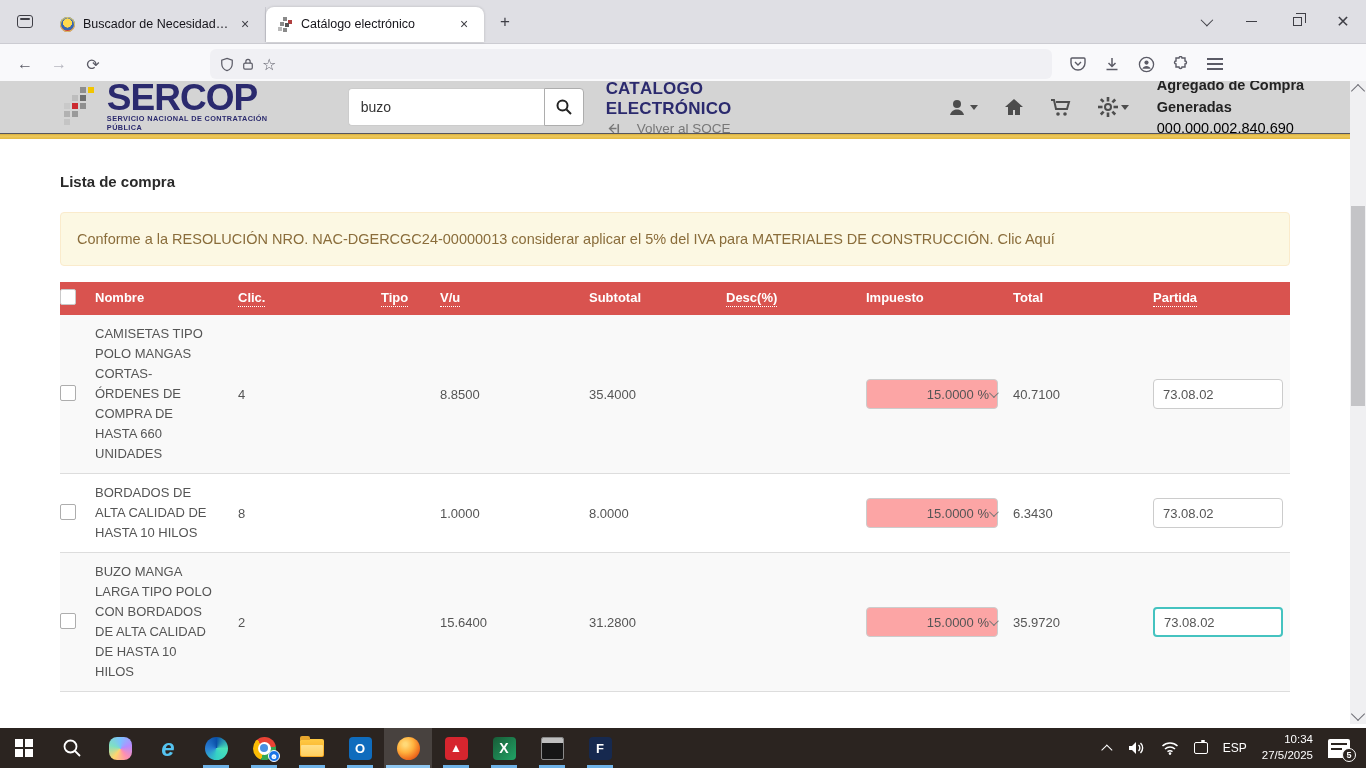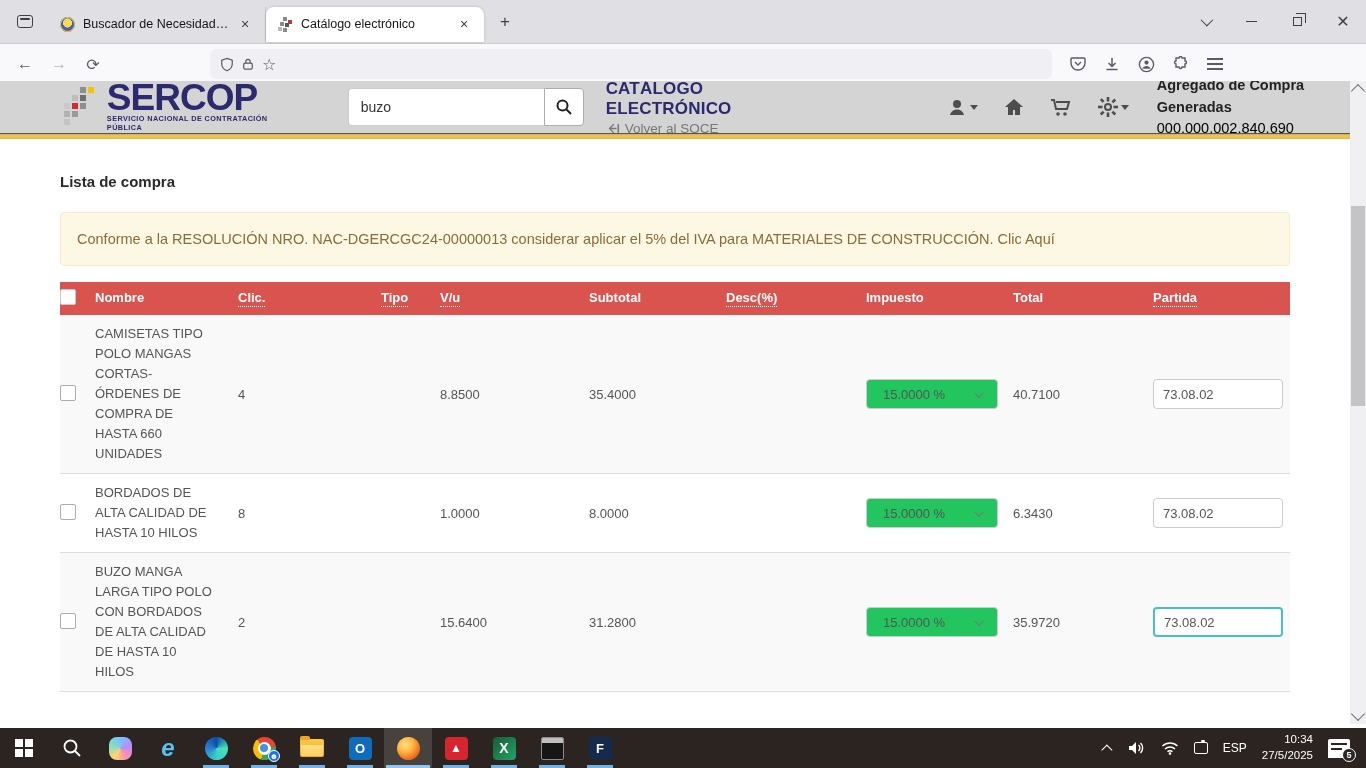--- a/index.html
+++ b/index.html
@@ -59,21 +59,21 @@
   .logo-mosaic i:nth-child(7){left:18px;top:18px;background:#8e8e8e;} .logo-mosaic i:nth-child(8){left:2px;top:26px;background:#b1b1b1;}
   .logo-mosaic i:nth-child(9){left:10px;top:26px;background:#9a9a9a;} .logo-mosaic i:nth-child(10){left:2px;top:34px;background:#c4c4c4;}
   .logo-word { color:#2b2a6e; }
   .logo-word .big { font-size:37px; font-weight:bold; letter-spacing:-1px; line-height:32px; }
   .logo-word .tag { font-size:7.3px; letter-spacing:.4px; font-weight:bold; }
   .searchwrap { display:flex; margin-left:58px; height:38px; }
   .searchwrap input { width:196px; height:38px; border:1px solid #ccc; border-right:none; border-radius:4px 0 0 4px; padding:0 12px; font-size:14px; color:#333; background:#fff; outline:none; font-family:inherit; }
   .searchbtn { width:40px; height:38px; background:#fff; border:1px solid #adadad; border-radius:0 4px 4px 0; display:flex; align-items:center; justify-content:center; }
   .cat-title { margin-left:22px; }
   .cat-title .t { color:#2b2a6e; font-size:17px; font-weight:bold; letter-spacing:.2px; }
-  .volver { display:flex; align-items:center; gap:5px; color:#777; font-size:13.5px; margin-top:2px; }
+  .volver { display:flex; align-items:center; gap:17px; color:#777; font-size:13.5px; margin-top:2px; }
   .hdr-icons { display:flex; align-items:center; gap:26px; margin-left:130px; }
   .hdr-ic { display:flex; align-items:center; color:#4d4d4d; }
   .mini-caret { width:0; height:0; border-left:4px solid transparent; border-right:4px solid transparent; border-top:5px solid #4d4d4d; margin-left:3px; }
   .orders { margin-left:28px; line-height:1.45; }
   .orders .l1 { font-size:14.5px; font-weight:bold; color:#222; }
   .orders .l2 { font-size:14.5px; color:#000000; }
 
   
   .page { padding:34px 76px 0 60px; }
   .page-title { font-size:15px; font-weight:bold; color:#2a2a2a; }
@@ -87,21 +87,21 @@
   thead th { color:#fff; font-weight:bold; vertical-align:bottom; padding-bottom:10px; }
   thead th.c-check { vertical-align:middle; padding-bottom:0; }
   .th-dotted { border-bottom:1px dotted #fff; padding-bottom:1px; }
   tbody tr { border-bottom:1px solid #ddd; }
   tbody tr.odd { background:#f9f9f9; }
   tbody td { color:#555; vertical-align:middle; padding:9px 6px 9px 0; }
   td.c-nombre, th.c-nombre { padding-right:26px; }
   td.c-nombre { line-height:20px; }
   .cb { display:inline-block; width:16px; height:16px; background:#fff; border:1px solid #adadad; border-radius:2px; }
   thead .cb { border-color:#c9c9c9; }
-  .sel { width:132px; height:30px; background:#22c55e; border:1px solid #ccc; border-radius:4px; display:flex; align-items:center; padding:0 16px; font-size:13px; color:#555; justify-content:space-between; }
+  .sel { width:132px; height:30px; background:#fca5a5; border:1px solid #ccc; border-radius:4px; display:flex; align-items:center; padding:0 1px; font-size:13px; color:#555; justify-content:flex-end; }
   .sel-car { width:7px; height:7px; border-right:1.5px solid #777; border-bottom:1.5px solid #777; transform:rotate(45deg) translateY(-2px); }
   input.partida { width:130px; height:30px; border:1px solid #ccc; border-radius:4px; padding:0 9px; font-size:13px; color:#555; outline:none; font-family:inherit; background:#fff; }
   input.partida.focused { border:2px solid #45c3c0; }
 
   
   .scrollbar { position:absolute; top:0; right:0; width:16px; height:643px; background:#f0f0f2; }
   .sb-arrow { position:absolute; left:3px; width:10px; height:10px; }
   .sb-arrow.up { top:5px; border-left:1.6px solid #6f6f76; border-top:1.6px solid #6f6f76; transform:rotate(45deg); }
   .sb-arrow.down { bottom:5px; border-right:1.6px solid #6f6f76; border-bottom:1.6px solid #6f6f76; transform:rotate(45deg); }
   .sb-thumb { position:absolute; left:1px; width:14px; top:125px; height:200px; background:#c4c4c7; }

